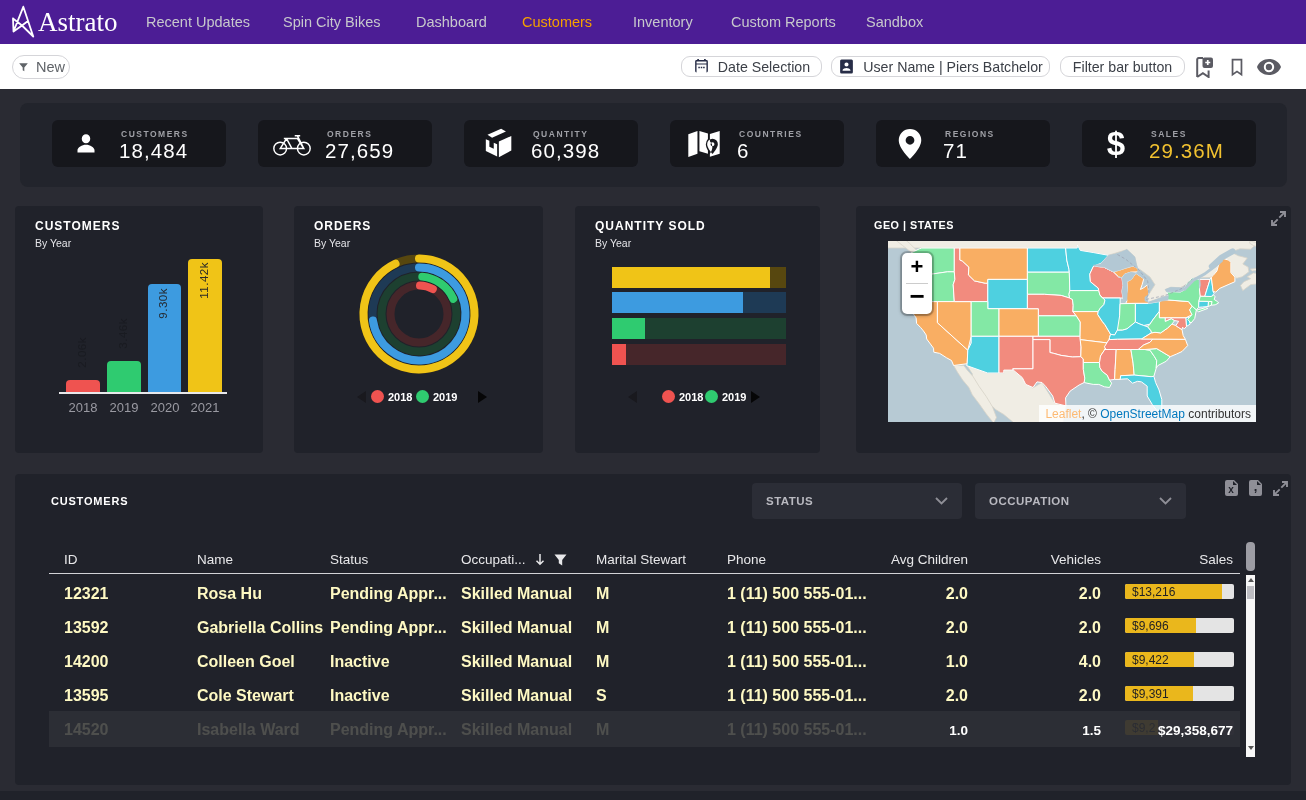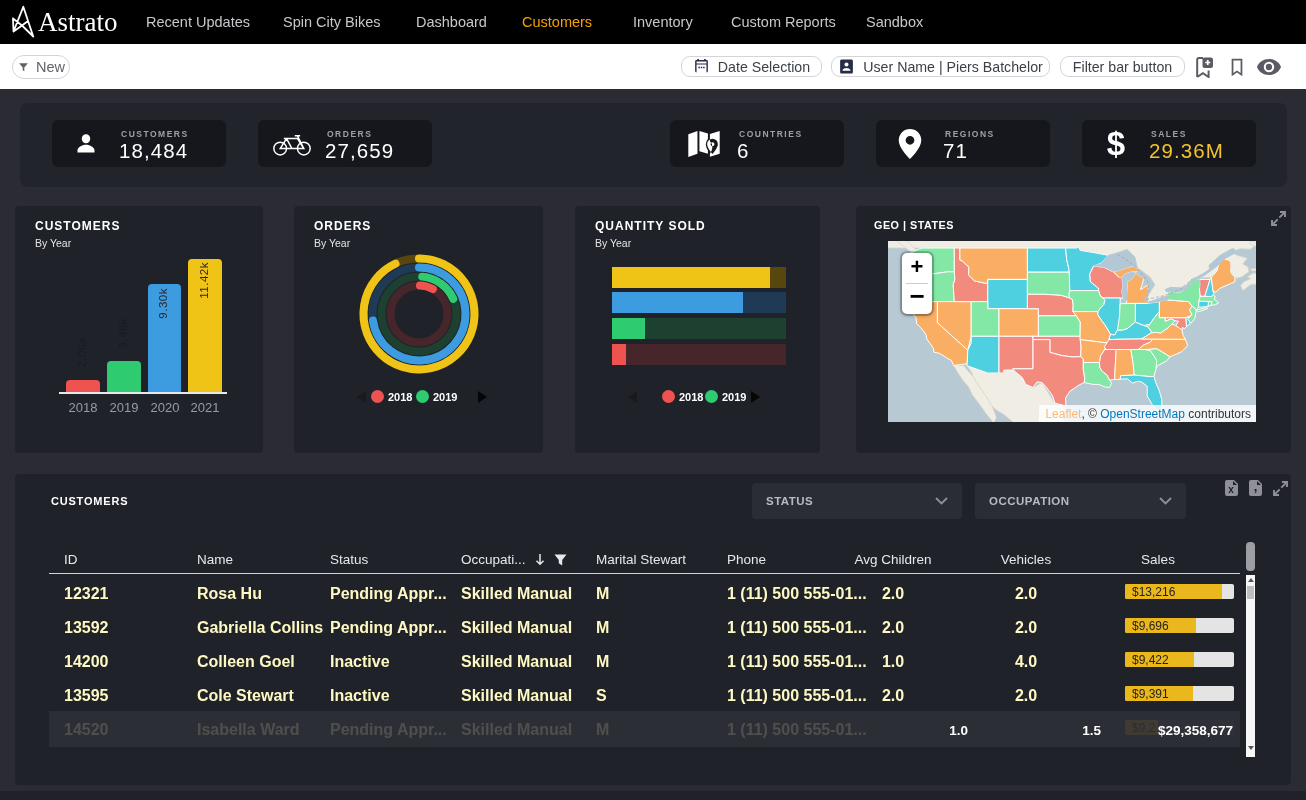--- a/index.html
+++ b/index.html
@@ -1,18 +1,18 @@
 <!DOCTYPE html>
 <html><head>
 <meta charset="utf-8">
 <style>
 * { margin:0; padding:0; box-sizing:border-box; }
 html,body { width:1306px; height:800px; overflow:hidden; background:#2a2b33; font-family:"Liberation Sans",sans-serif; }
 .abs { position:absolute; }
-#nav { position:absolute; left:0; top:0; width:1306px; height:44px; background:#000000; }
+#nav { position:absolute; left:0; top:0; width:1306px; height:44px; background:#4c1d95; }
 #logo-text { position:absolute; left:38px; top:7px; font-family:"Liberation Serif",serif; font-size:27px; color:#fff; }
 .navlink { position:absolute; top:0; height:44px; line-height:44px; font-size:14.5px; color:#c7c8cc; }
 #toolbar { position:absolute; left:0; top:44px; width:1306px; height:45px; background:#ffffff; }
 .pillbtn { position:absolute; white-space:nowrap; height:21px; top:12px; border:1px solid #d5d5d9; border-radius:9px; background:#fff; color:#3c4048; font-size:14.2px; display:flex; align-items:center; justify-content:center; }
 #content { position:absolute; left:0; top:89px; width:1306px; height:711px; background:#2a2b33; }
 #kpistrip { position:absolute; left:20px; top:14px; width:1267px; height:84px; background:#22242c; border-radius:8px; }
 .kpicard { position:absolute; top:17px; width:174px; height:47px; background:#16171c; border-radius:6px; }
 .kpicon { position:absolute; left:14px; top:6px; width:40px; height:36px; display:flex; align-items:center; justify-content:center; }
 .kpilabel { position:absolute; left:69px; top:9px; font-size:8.5px; font-weight:bold; letter-spacing:1.5px; color:#9fa0a6; }
 .kpival { position:absolute; left:67px; top:19px; font-size:20.5px; font-weight:normal; color:#fff; letter-spacing:1.1px; }
@@ -21,21 +21,21 @@
 .cardsub { position:absolute; left:20px; top:31px; font-size:10.5px; color:#e4e4e8; }
 #tablecard { position:absolute; left:15px; top:385px; width:1276px; height:311px; background:#20222a; border-radius:4px; }
 .ldot { width:13px; height:13px; border-radius:50%; margin-right:6px; }
 .lt { font-size:11px; font-weight:bold; color:#fff; }
 .vlab { font-size:11.5px; writing-mode:vertical-rl; transform:rotate(180deg); letter-spacing:0.5px; }
 .ylab { width:34px; text-align:center; font-size:13px; color:#9a9aa2; }
 .tri-l { width:0; height:0; border-top:6px solid transparent; border-bottom:6px solid transparent; border-right:9px solid #19191e; }
 .tri-r { width:0; height:0; border-top:6px solid transparent; border-bottom:6px solid transparent; border-left:9px solid #060607; }
 .hcol { position:absolute; font-size:13.5px; color:#e8e8ea; }
 .bcol { position:absolute; font-size:16px; color:#fef9c3;font-weight:bold; }
-.rnum { text-align:center; }
+.rnum { text-align:right; }
 .drop { position:absolute; top:9px; height:36px; background:#2b2d36; border-radius:4px; color:#b9b9c0; font-size:11.5px; font-weight:bold; letter-spacing:0.5px; display:flex; align-items:center; padding:0 14px; justify-content:space-between; }
 .salesbar { position:absolute; left:1110px; width:109px; height:15px; background:#e4e4e4; border-radius:2px; overflow:hidden; }
 .salesfill { position:absolute; left:0; top:0; height:15px; background:#eab71c; }
 .salestxt { position:absolute; left:7px; top:1px; font-size:12px; color:#1f1f24; }
 .trow { position:absolute; left:0; width:1276px; height:34px; }
 .trow .bcol { top:10px; }
 .trow .salesbar { top:9px; }
 </style>
 </head>
 <body>
@@ -99,20 +99,33 @@
     <div class="kpicard" style="left:238px">
       <div class="kpicon">
           <svg width="42" height="28" viewBox="0 0 44 28" fill="none" stroke="#fff">
             <circle cx="9" cy="19" r="7" stroke-width="1.6"></circle>
             <circle cx="35" cy="19" r="7" stroke-width="1.6"></circle>
             <path stroke-width="1.6" d="M9 19 L16 8 L28 8 L35 19 L22 19 Z M16 8 L22 19 M25 5 h6 M28 5 L35 19 M13 8 h7"></path>
           </svg>
         </div>
       <div class="kpilabel">ORDERS</div>
         <div class="kpival">27,659</div>
+    </div>
+    <div class="kpicard" style="left:444px">
+      <div class="kpicon">
+          <svg width="34" height="34" viewBox="0 0 24 24">
+            <g fill="#fff">
+              <path d="M4.6 5.4 L14.2 1.2 L17.6 3.1 L7.8 7.5 Z"></path>
+              <path d="M12.6 10.3 L21.4 6.3 V16.6 L12.6 21.3 Z"></path>
+              <path d="M3.4 8.6 L5.9 9.7 V13.9 L9 15.3 V11.1 L11.4 12.2 V20.9 L3.4 16.9 Z"></path>
+            </g>
+          </svg>
+        </div>
+      <div class="kpilabel">QUANTITY</div>
+        <div class="kpival">60,398</div>
     </div>
     <div class="kpicard" style="left:650px">
       <div class="kpicon">
           <svg width="34" height="32" viewBox="0 0 26 24">
             <path fill="#fff" d="M1 4.5 8 2v17.5L1 22zM9.5 2 16 4v4.1a6 6 0 0 0-1.6 4c0 1.9 1 3.6 1.6 4.8v2.6l-6.5-2zM17.5 4.3 25 2v17.5l-7.5 2.3v-2.3c.7-1.2 1.9-3.1 1.9-5.3a6 6 0 0 0-1.9-4.3zM19.5 8a4.1 4.1 0 0 1 4.1 4.1c0 2.9-4.1 7.4-4.1 7.4s-4.1-4.5-4.1-7.4A4.1 4.1 0 0 1 19.5 8zm0 2.6a1.5 1.5 0 1 0 0 3 1.5 1.5 0 0 0 0-3z" fill-rule="evenodd"></path>
           </svg>
         </div>
       <div class="kpilabel">COUNTRIES</div>
         <div class="kpival">6</div>
     </div>

